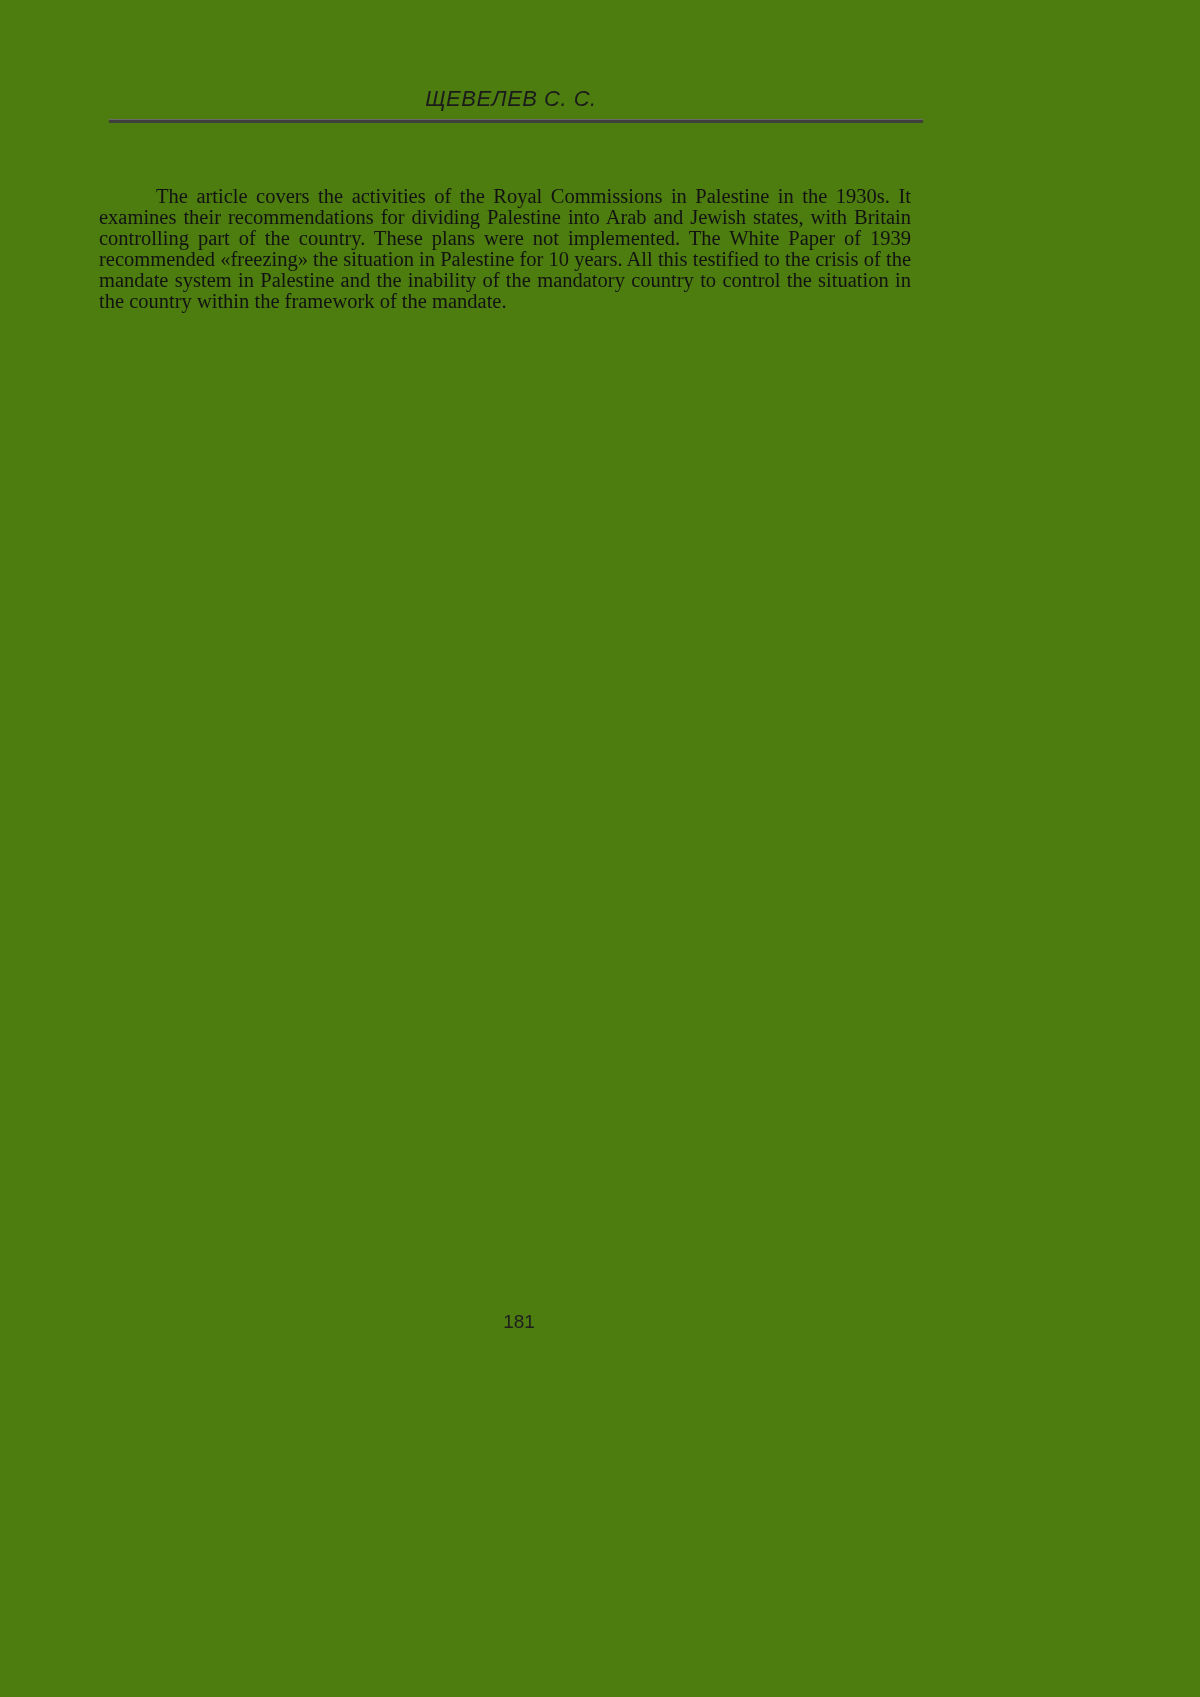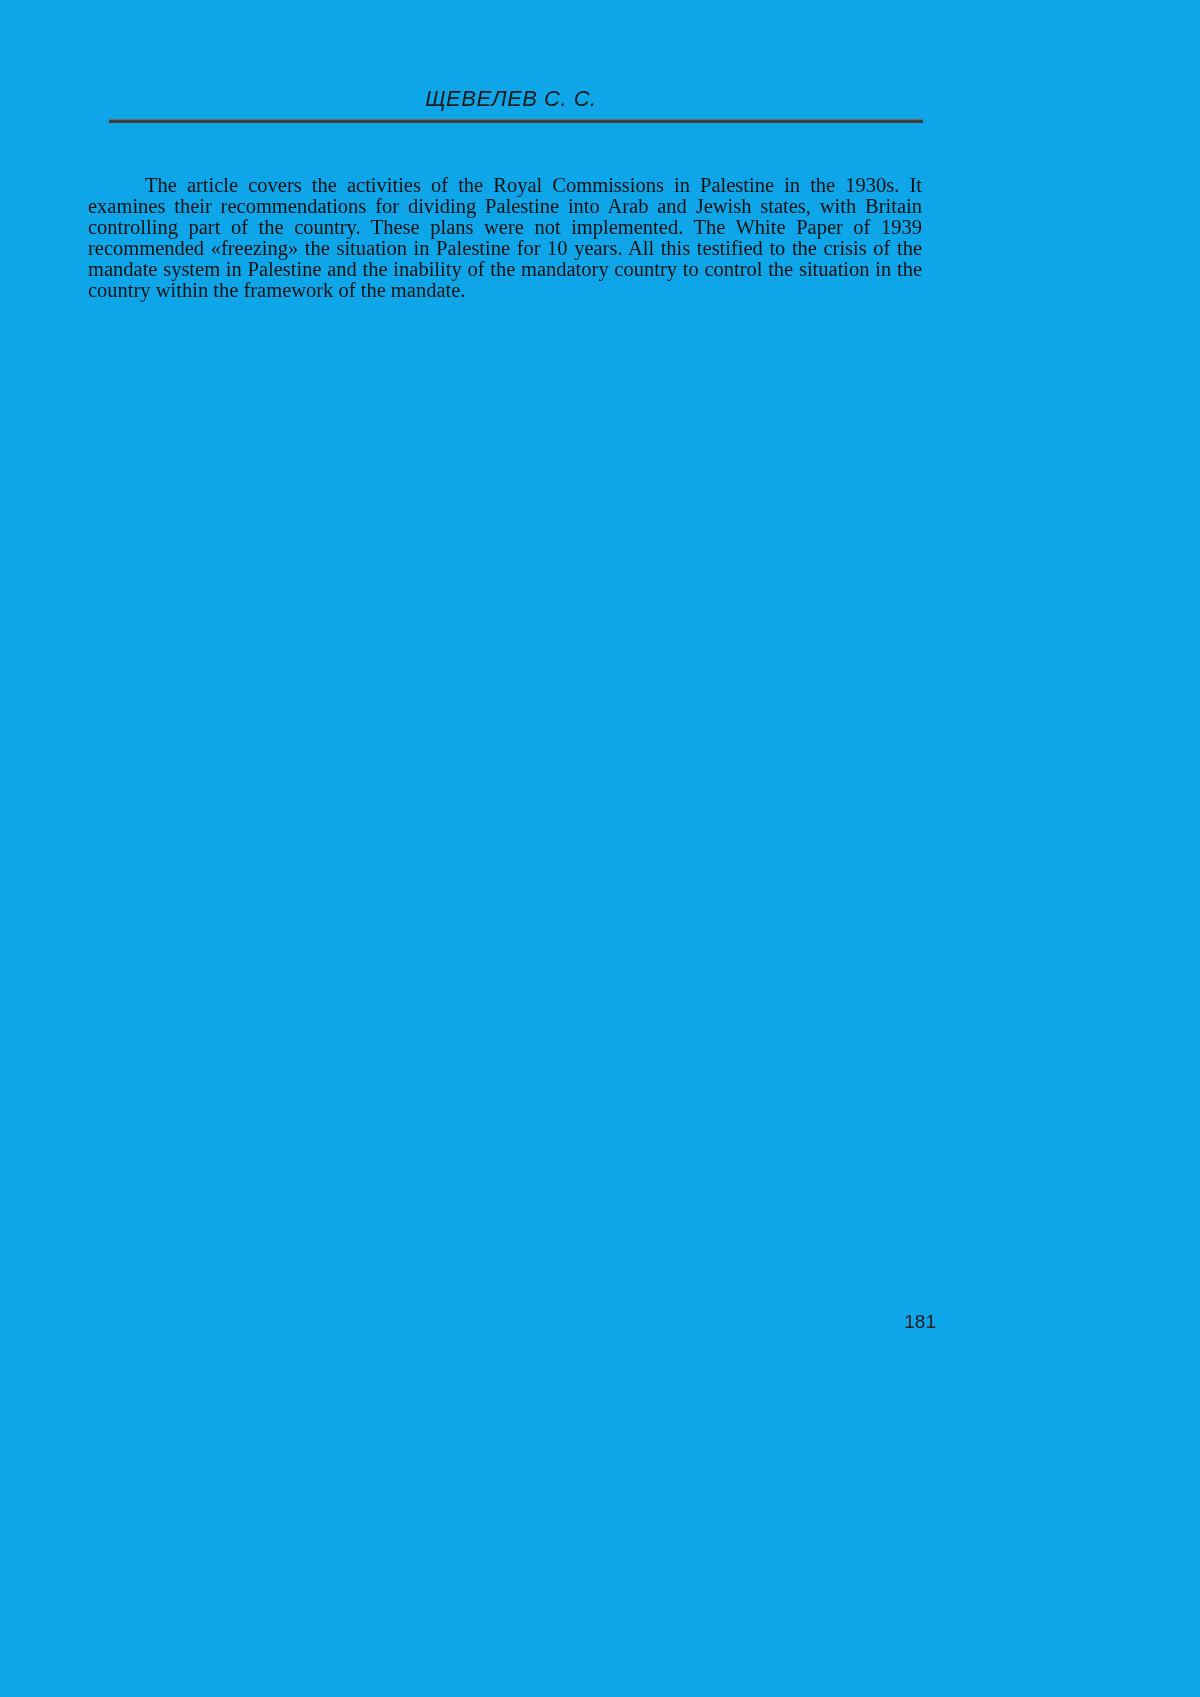--- a/index.html
+++ b/index.html
@@ -4,21 +4,21 @@
 <style>
   html, body {
     margin: 0;
     padding: 0;
     background: #ffffff;
   }
   .page {
     position: relative;
     width: 1200px;
     height: 1697px;
-    background: #0ea5e9;
+    background: #4d7c0f;
     overflow: hidden;
   }
   .running-head {
     position: absolute;
     top: 86px;
     left: 96px;
     width: 830px;
     text-align: center;
     font-family: "Liberation Sans", sans-serif;
     font-style: italic;
@@ -41,29 +41,29 @@
     top: 175px;
     left: 88px;
     width: 834px;
     font-family: "Liberation Serif", serif;
     font-size: 20.5px;
     line-height: 20.9px;
     color: #121212;
     text-align: justify;
   }
   .body-text p {
-    margin: 0;
+    margin: 11px;
     text-indent: 57px;
   }
   .page-number {
     position: absolute;
     top: 1311px;
     left: 102px;
     width: 834px;
-    text-align: right;
+    text-align: center;
     font-family: "Liberation Sans", sans-serif;
     font-size: 19px;
     color: #1e1e1e;
   }
 </style>
 </head>
 <body>
 
 <div class="page">
 

